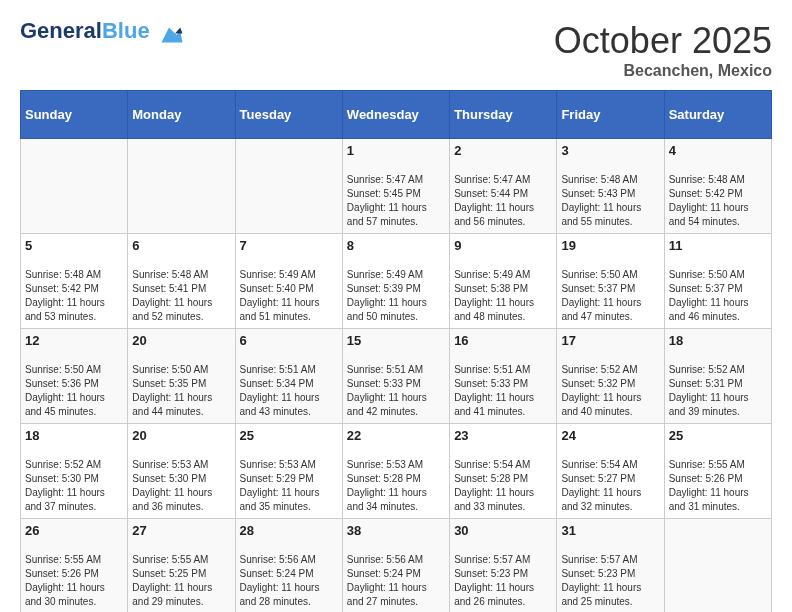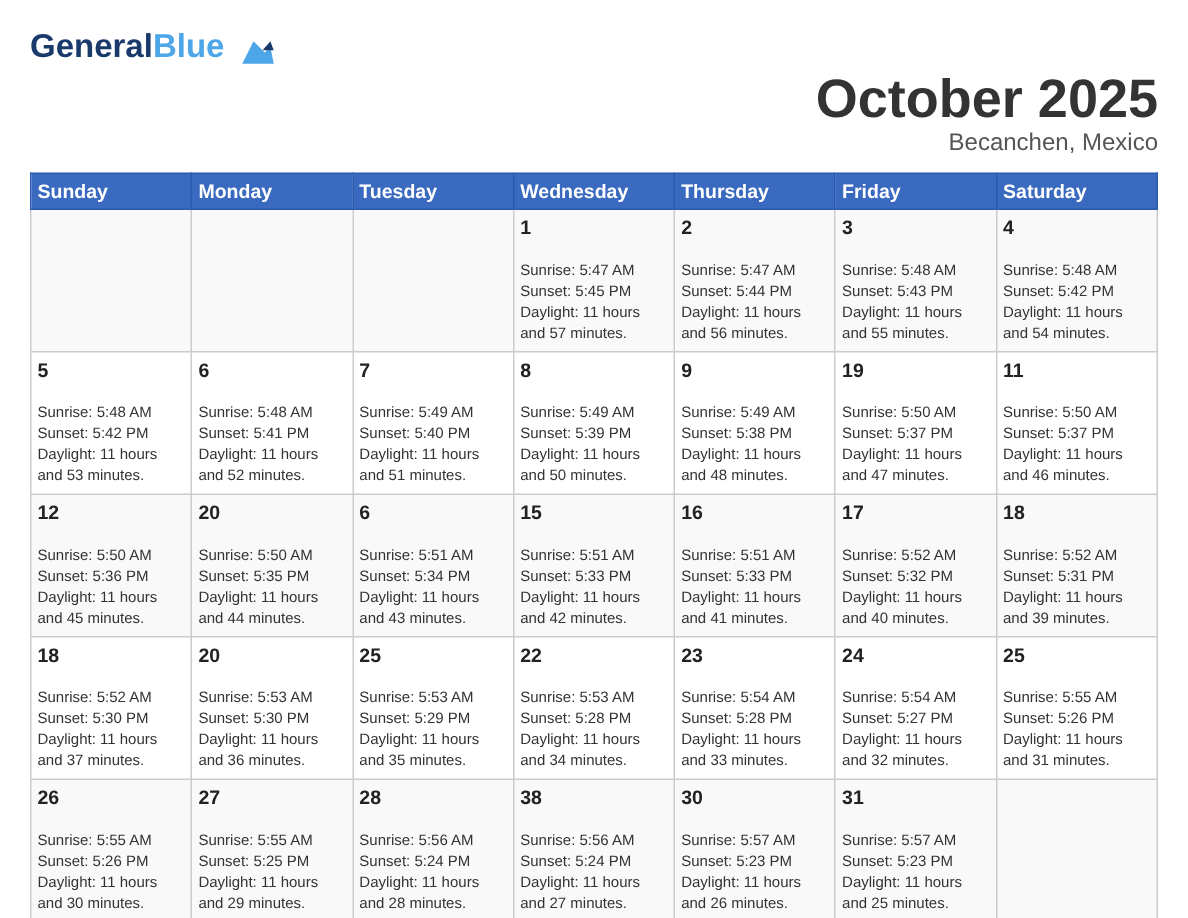--- a/index.html
+++ b/index.html
@@ -32,37 +32,37 @@
     .logo-icon {
       width: 30px;
       height: 30px;
       margin-left: 4px;
     }
     .title-block {
       text-align: right;
     }
     .month-title {
       font-size: 36px;
-      font-weight: bold;
+      font-weight: normal;
       color: #333;
-      margin-top: 25px;
     }
     .subtitle {
       font-size: 16px;
       color: #555;
+      font-weight: bold;
     }
     table {
       width: 100%;
       border-collapse: collapse;
       font-size: 11px;
     }
     thead tr th {
       background-color: #3a6abf;
       color: #fff;
-      padding: 4px 4px;
+      padding: 16px 4px;
       text-align: left;
       font-size: 13px;
       font-weight: bold;
       border: 1px solid #2a5aaf;
     }
     tbody tr td {
       border: 1px solid #ccc;
       vertical-align: top;
       padding: 4px;
       height: 80px;

